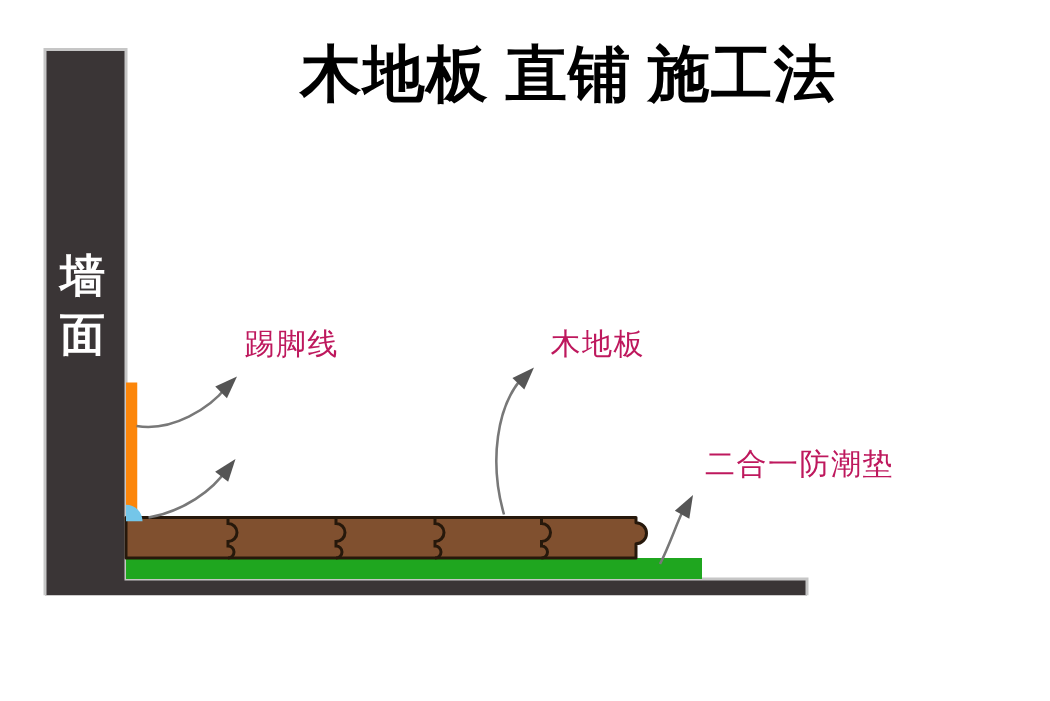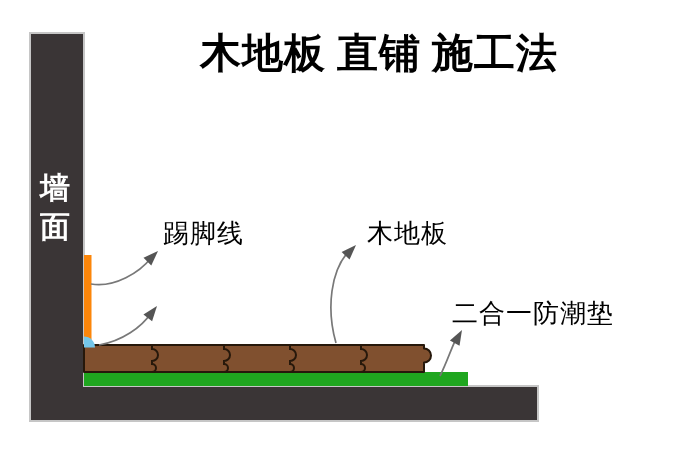--- a/index.html
+++ b/index.html
@@ -1,19 +1,19 @@
 <!DOCTYPE html>
 <html><head>
 <meta charset="utf-8">
 <style>
   html,body { margin:0; padding:0; background:#ffffff; }
   .stage {
-    position:relative; width:700px; height:467px; overflow:hidden;
+    position:relative; width:700px; height:397px; overflow:hidden;
     background:#ffffff;
-    font-family:Liberation Sans, sans-serif;
+    font-family:Liberation Mono, monospace;
   }
   .title {
     position:absolute; left:0; right:0; top:30px;
     padding-left:58px;
     text-align:center;
     font-size:41px; line-height:1.15;
     color:#000000; letter-spacing:1px;
     white-space:nowrap;
   }
   .title .t-normal { font-weight:600; }
@@ -23,27 +23,27 @@
     position:absolute; left:40px; top:168px; width:35px;
     color:#ffffff; font-size:30px; font-weight:700;
     line-height:39px; text-align:left; word-break:break-all;
   }
   .floor-label {
     position:absolute; left:216px; top:387px;
     color:#ffffff; font-size:29px; font-weight:700;
     letter-spacing:2px;
   }
   .callout {
-    position:absolute; color:#000000; font-size:26px;
+    position:absolute; color:#be185d; font-size:20px;
     letter-spacing:1px; white-space:nowrap;
   }
   .callout.skirting     { left:163px; top:216px; }
   .callout.edge-trim    { left:162px; top:284px; }
   .callout.wood-floor   { left:367px; top:216px; }
-  .callout.moisture-pad { left:452px; top:296px; }
+  .callout.moisture-pad { left:470px; top:296px; }
 </style>
 </head>
 <body>
 
 <div class="stage">
 
   <div class="title">
     <span class="t-normal">木地板</span><span class="t-strong">直铺</span><span class="t-normal">施工法</span>
   </div>
 

